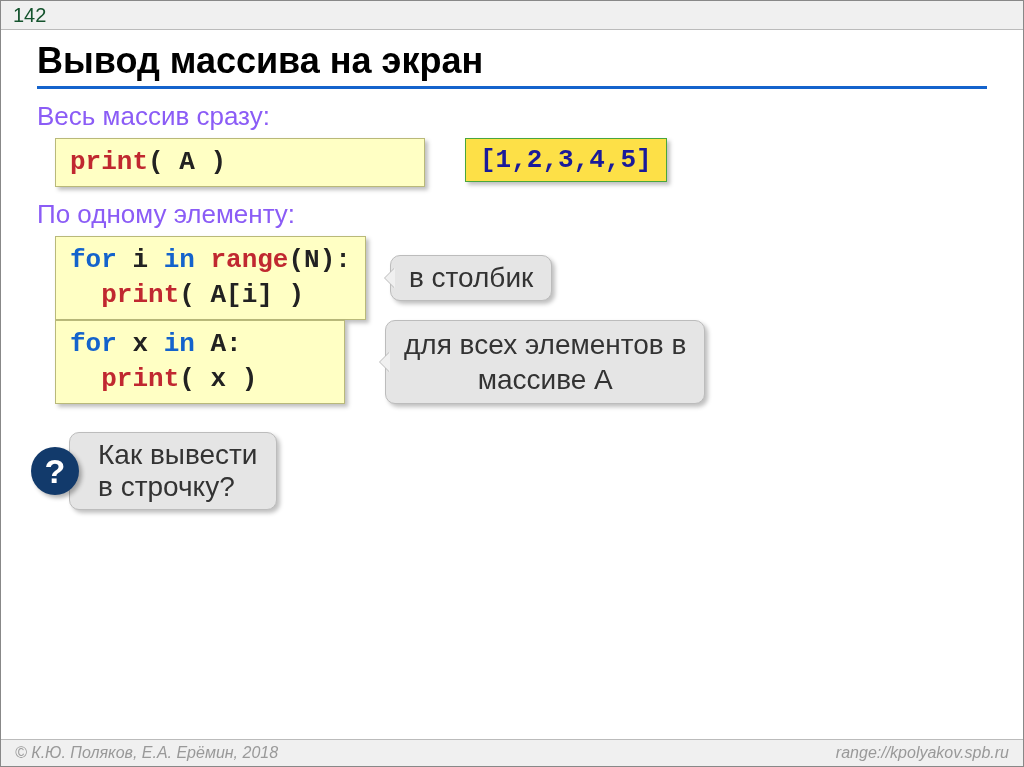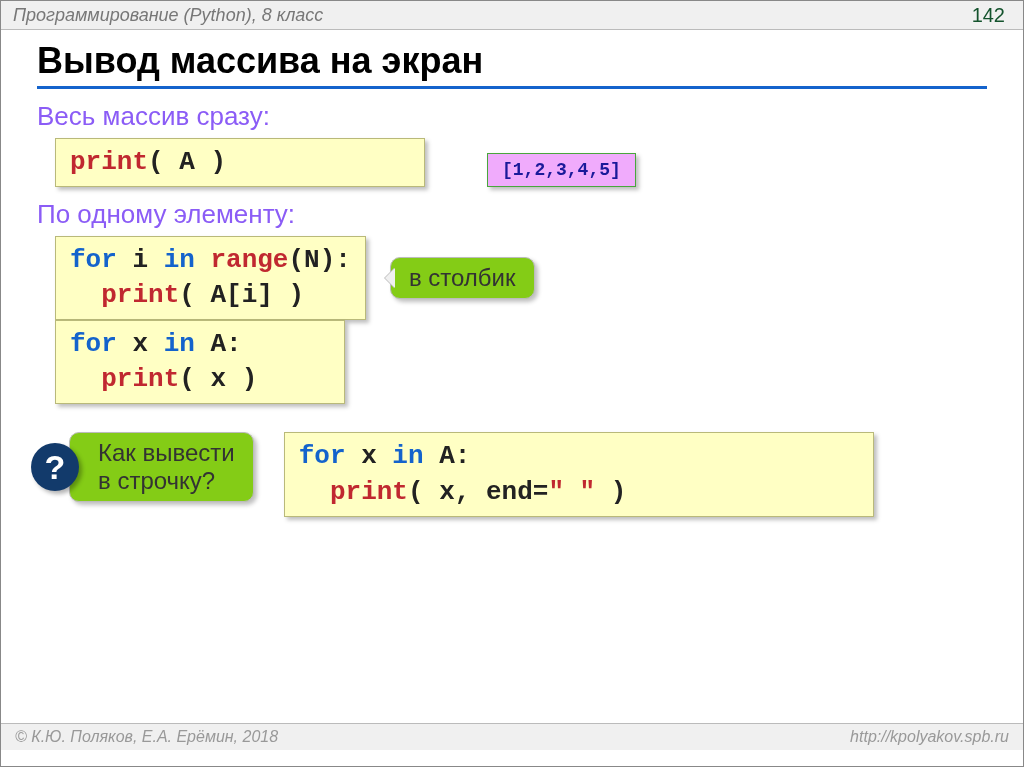--- a/index.html
+++ b/index.html
@@ -19,21 +19,21 @@
     display:flex;
     align-items:center;
     padding:0 18px 0 12px;
     font-style:italic;
     color:#777;
     font-size:18px;
     justify-content:space-between;
   }
   .topbar .page{font-weight:normal;font-size:20px;color:#14532d;font-style:normal}
   .footer{
-    position:absolute;left:0;right:0;bottom:16px;
+    position:absolute;left:0;right:0;bottom:0;
     height:26px;
     background:#f0f0f0;
     border-top:1px solid #bbb;
     display:flex;align-items:center;justify-content:space-between;
     padding:0 14px;
     font-style:italic;color:#999;font-size:16px;margin-top:20px;
   }
   .content{padding:6px 36px 0 36px;}
   h1{
     margin:4px 0 0 0;
@@ -51,64 +51,63 @@
     padding:6px 14px;
     display:inline-block;
     line-height:1.35;
     white-space:pre;
   }
   .code-box .kw{color:#1463cc}
   .code-box .fn{color:#c02830}
   .code-box .tx{color:#222}
   .code-box .str{color:#c02830}
   .out-box{
-    background:#f0abfc;
+    background:#fde047;
     border:1px solid #49a63d;
     box-shadow:3px 3px 4px rgba(0,0,0,.25);
     font-family:"Courier New",monospace;
-    font-size:18px;font-weight:bold;
+    font-size:26px;font-weight:bold;
     color:#1a1a9a;
     padding:6px 14px;display:inline-block;
   }
   .callout{
-    background:#84cc16;
+    background:#e5e5e5;
     border:1px solid #bcbcbc;
     border-radius:10px;
     box-shadow:3px 3px 4px rgba(0,0,0,.25);
-    font-size:24px;color:#333;
+    font-size:28px;color:#333;
     padding:6px 18px;display:inline-block;
     position:relative;text-align:center;
   }
   .callout.tail-left::before{
     content:"";position:absolute;left:-16px;top:50%;margin-top:-10px;
     border:10px solid transparent;border-right-color:#f0f0f0;
     filter:drop-shadow(-1px 0 0 #bcbcbc);
   }
   .callout.tail-top::before{
     content:"";position:absolute;top:-16px;left:50%;margin-left:-10px;
     border:10px solid transparent;border-bottom-color:#f0f0f0;
     filter:drop-shadow(0 -1px 0 #bcbcbc);
   }
   .plain{font-size:25px;color:#222}
-  .row{display:flex;align-items:flex-end;gap:62px}
+  .row{display:flex;align-items:flex-start;gap:40px}
   .qmark{
     width:48px;height:48px;border-radius:50%;
     background:#123a6b;color:#fff;font-weight:bold;font-size:34px;
     display:flex;align-items:center;justify-content:center;
     flex:none;
     margin-left:-24px;margin-right:-10px;
     box-shadow:3px 3px 4px rgba(0,0,0,.3);
     z-index:2;position:relative;
   }
 </style>
 </head>
 <body>
 
 <div class="topbar">
-  <span>Программирование (Python), 8 класс</span>
   <span class="page">142</span>
 </div>
 
 <div class="content">
   <h1>Вывод массива на экран</h1>
 
   <div class="sub">Весь массив сразу:</div>
   <div class="row" style="margin-left:18px">
     <div class="code-box" style="min-width:340px"><span class="fn">print</span><span class="tx">( A )</span></div>
     <div class="out-box">[1,2,3,4,5]</div>
@@ -117,31 +116,30 @@
   <div class="sub">По одному элементу:</div>
   <div class="row" style="margin-left:18px;align-items:center;gap:24px">
     <div class="code-box"><span class="kw">for</span><span class="tx"> i </span><span class="kw">in</span><span class="fn"> range</span><span class="tx">(N):</span>
   <span class="fn">print</span><span class="tx">( A[i] )</span></div>
     <div class="callout tail-left">в столбик</div>
   </div>
 
   <div class="row" style="margin-left:18px;align-items:center;gap:40px">
     <div class="code-box" style="min-width:260px"><span class="kw">for</span><span class="tx"> x </span><span class="kw">in</span><span class="tx"> A:</span>
   <span class="fn">print</span><span class="tx">( x )</span></div>
+    <div class="callout tail-left" style="line-height:1.25"><span>для всех элементов в<br>массиве A</span></div>
   </div>
 
   <div class="row" style="margin:28px 0 0 18px;align-items:flex-start;gap:30px">
     <div style="display:flex;align-items:center">
       <div class="qmark">?</div>
       <div class="callout" style="white-space:pre-line;text-align:left;padding-left:28px">Как вывести
 в строчку?</div>
     </div>
     <div style="flex:1">
-      <div class="code-box" style="min-width:560px"><span class="kw">for</span><span class="tx"> x </span><span class="kw">in</span><span class="tx"> A:</span>
-  <span class="fn">print</span><span class="tx">( x, end=</span><span class="str">" "</span><span class="tx"> )</span></div>
     </div>
   </div>
 </div>
 
 <div class="footer">
   <span>© К.Ю. Поляков, Е.А. Ерёмин, 2018</span>
-  <span>http://kpolyakov.spb.ru</span>
+  <span>range://kpolyakov.spb.ru</span>
 </div>
 
 </body></html>

